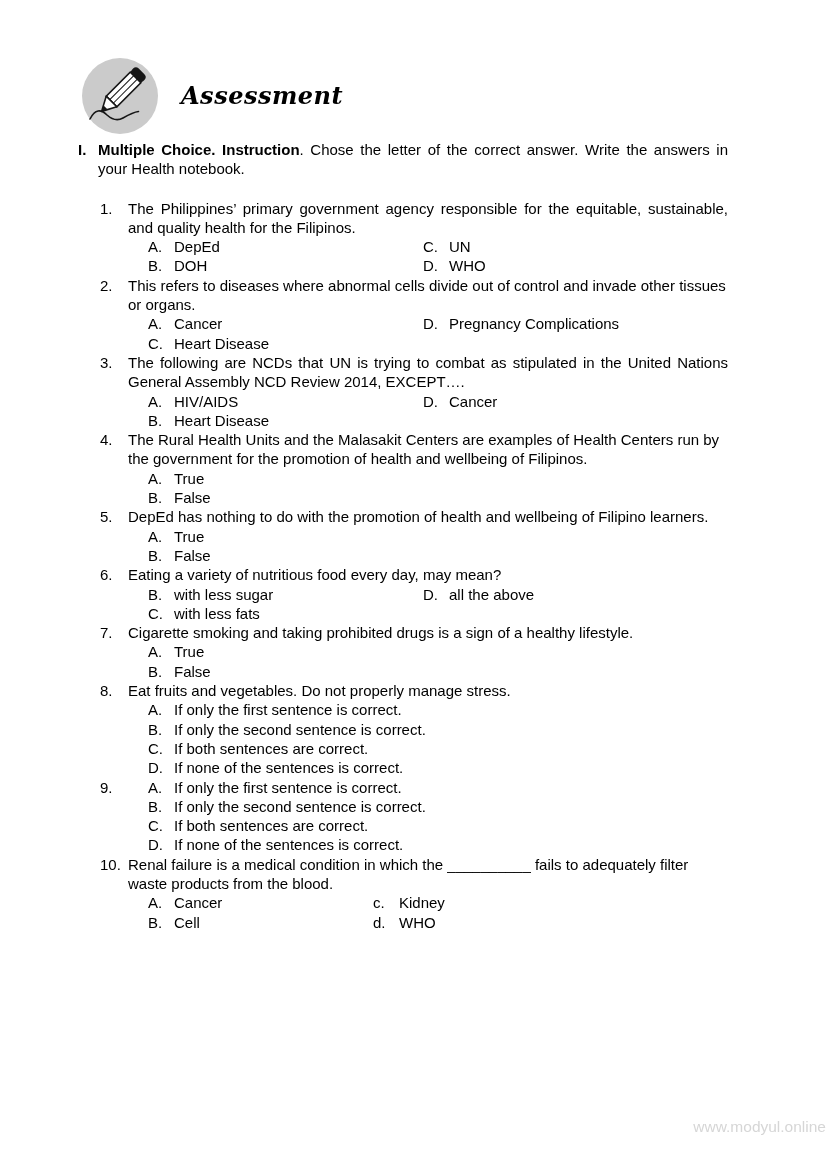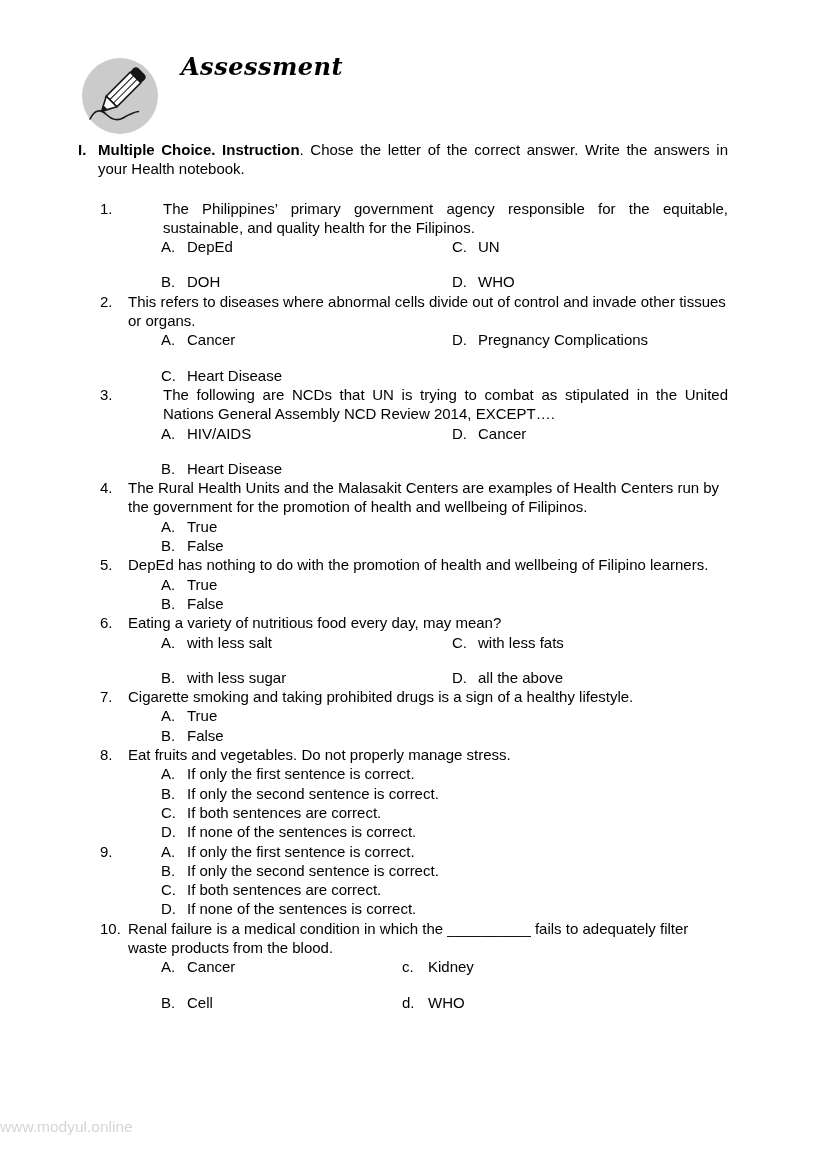--- a/index.html
+++ b/index.html
@@ -8,52 +8,52 @@
     width: 826px; height: 1169px;
     position: relative;
     font-family: "Liberation Sans", sans-serif;
     font-size: 15px;
     line-height: 19.3px;
     color: #000000;
     overflow: hidden;
   }
   .header {
     position: absolute; top: 57px; left: 81px;
-    display: flex; gap: 22px;
+    display: flex; align-items: center; gap: 22px;
   }
   .icon-circle { width: 78px; height: 78px; display: block; }
   .page-title {
     font-family: "DejaVu Serif", serif;
     font-weight: bold; font-style: italic;
     font-size: 24px; letter-spacing: 0.5px;
     color: #000000;
   }
   .content {
     position: absolute; top: 140px; left: 78px; width: 650px;
   }
   .instruction { position: relative; padding-left: 20px; text-align: justify; }
   .instruction .numeral { position: absolute; left: 0; top: 0; font-weight: bold; }
   .instruction .bold-part { font-weight: bold; }
   .questions { margin-top: 20px; }
   .question { position: relative; padding-left: 50px; }
   .qnum { position: absolute; left: 22px; top: 0; width: 28px; }
-  .qtext.justify { text-align: justify; margin-left: 35px; }
-  .options { margin-left: 33px; gap: 16px; }
+  .qtext.justify { text-align: justify; }
+  .options { margin-left: 20px; }
   .options.two-col {
     display: grid;
     grid-auto-flow: column;
     grid-template-rows: auto auto;
     grid-template-columns: 275px auto;
   }
   .options.two-col.narrow { grid-template-columns: 225px auto; }
   .option { white-space: nowrap; }
   .option .letter { display: inline-block; width: 26px; }
   .footer {
     position: absolute; top: 1117px; left: 0; width: 826px;
-    text-align: left; color: #d6d6d6; font-size: 15.5px;
+    text-align: right; color: #d6d6d6; font-size: 15.5px;
   }
 </style>
 </head>
 <body>
 
 <div class="header">
   <span>
     <svg class="icon-circle" viewBox="0 0 78 78" xmlns="http://www.w3.org/2000/svg">
       <circle cx="39" cy="39" r="38" fill="#cbcbcb"></circle>
       <g transform="rotate(45 39 36)">
@@ -122,21 +122,20 @@
       <div class="options">
         <div class="option"><span class="letter">A.</span><span>True</span></div>
         <div class="option"><span class="letter">B.</span><span>False</span></div>
       </div>
     </div>
 
     <div class="question">
       <span class="qnum">6.</span>
       <div class="qtext">Eating a variety of nutritious food every day, may mean?</div>
       <div class="options two-col">
-        <div class="option"><span class="letter">A.</span><span>with less salt</span></div>
         <div class="option"><span class="letter">B.</span><span>with less sugar</span></div>
         <div class="option"><span class="letter">C.</span><span>with less fats</span></div>
         <div class="option"><span class="letter">D.</span><span>all the above</span></div>
       </div>
     </div>
 
     <div class="question">
       <span class="qnum">7.</span>
       <div class="qtext">Cigarette smoking and taking prohibited drugs is a sign of a healthy lifestyle.</div>
       <div class="options">

